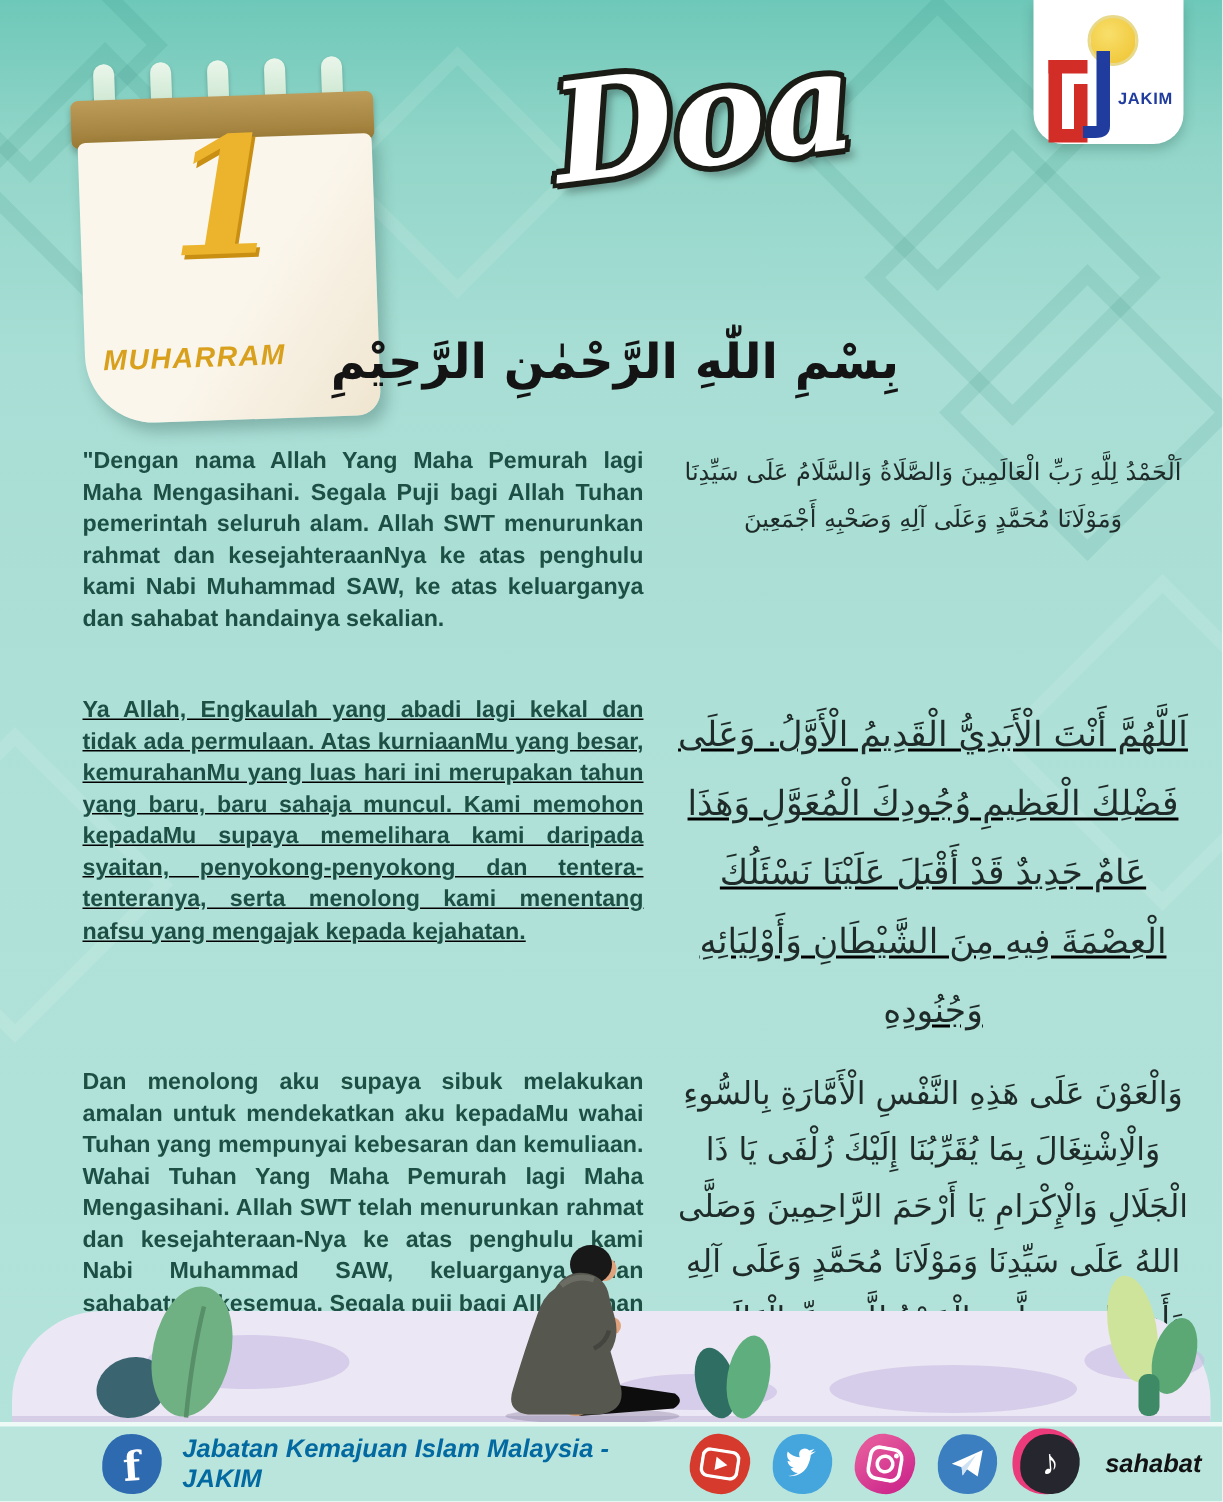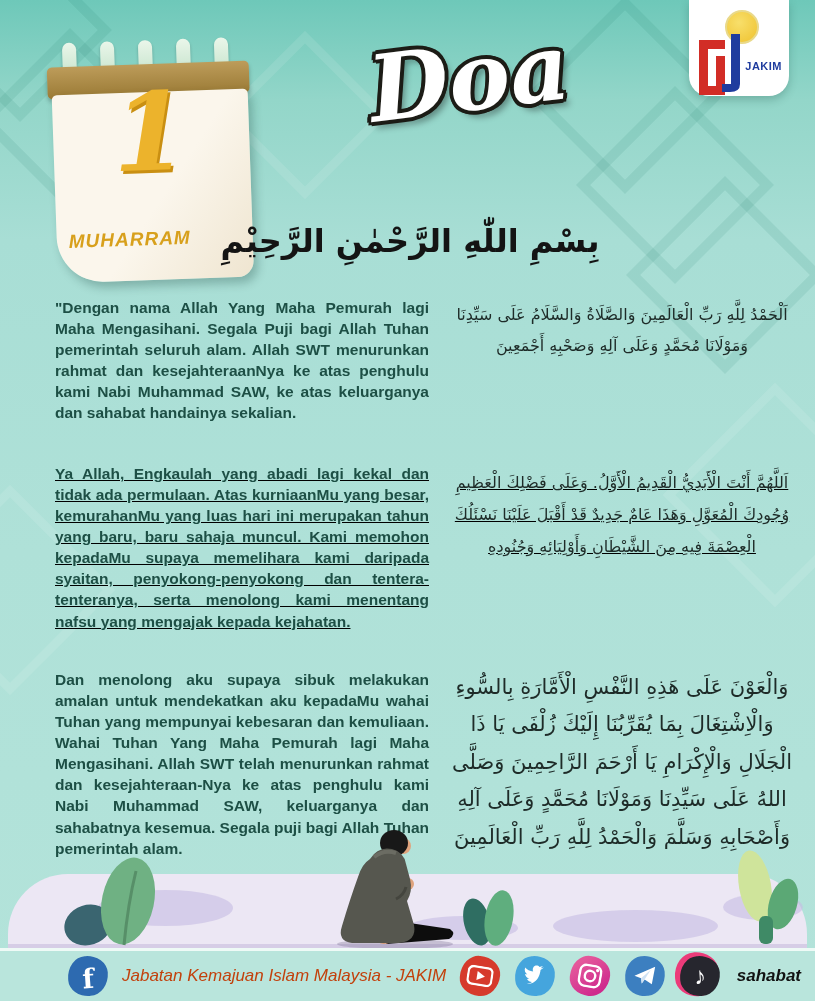--- a/index.html
+++ b/index.html
@@ -60,21 +60,21 @@
   .content { position:absolute; top:297px; left:55px; width:750px; }
   .row { display:grid; grid-template-columns:374px 1fr; column-gap:10px; }
   .row-1 { min-height:150px; margin-bottom:16px; }
   .row-2 { min-height:192px; margin-bottom:14px;text-decoration:underline; }
   .row-3 { min-height:212px; }
   .malay { font-size:15.5px; line-height:1.36; font-weight:bold; color:#1d4f45;
     text-align:justify; }
   .arabic { direction:rtl; text-align:center; font-family:"DejaVu Sans", sans-serif;
     color:#1e2b28; font-size:22px; line-height:1.92; padding:0 4px; }
   .arabic.ar-1 { font-size:16px; line-height:1.95; padding-top:2px; }
-  .arabic.ar-2 { font-size:16px; line-height:2.0; padding-top:4px; }
+  .arabic.ar-2 { font-size:23px; line-height:2.0; padding-top:4px; }
   .arabic.ar-3 { font-size:21px; line-height:1.78; }
 
   
   .ground { position:absolute; left:8px; right:8px; bottom:53px; height:74px;
     background:#ece7f4; border-radius:60px 60px 0 0; border-bottom:4px solid #d6cde6; }
   .spot { position:absolute; background:#c7bce2; opacity:.6; border-radius:50%; }
   .spot-1 { left:90px;  top:16px; width:135px; height:36px; }
   .spot-2 { left:400px; top:42px; width:110px; height:24px; }
   .spot-3 { left:545px; top:36px; width:165px; height:32px; }
   .spot-4 { left:715px; top:20px; width:80px;  height:26px; }
@@ -95,21 +95,21 @@
   .splash svg { transform:rotate(4deg); }
   .splash.facebook  { background:#2d6ab0; }
   .splash.youtube   { background:#d63a2c; transform:rotate(5deg); }
   .splash.twitter   { background:#45a5dd; }
   .splash.instagram { background:linear-gradient(140deg,#e4589b 20%,#cf2b8d 80%); transform:rotate(6deg); }
   .splash.telegram  { background:#3c7fc0; transform:rotate(-6deg); }
   .splash.tiktok    { background:#26262e; box-shadow:-3px -2px 0 2px #ec3b7a; }
   .fb-letter { color:#fff; font-family:"DejaVu Serif", serif; font-weight:bold; font-size:27px;
     line-height:1; margin-top:4px; }
   .tiktok-note { color:#fff; font-size:24px; font-weight:bold; }
-  .footer-label { font-style:italic; font-weight:normal; font-size:17px; color:#c2410c; }
+  .footer-label { font-style:italic; font-weight:bold; font-size:17px; color:#0369a1; }
   .footer-handle { font-style:italic; font-weight:bold; font-size:17px; color:#121212; margin-left:2px; }
 </style>
 </head>
 <body>
 
 <div class="poster">
 
   <svg class="bg-pattern" width="815" height="1001" viewBox="0 0 815 1001">
     <g fill="none" stroke="rgba(22,115,100,0.10)" stroke-width="10">
       <rect x="560" y="30" width="130" height="130" transform="rotate(45 625 95)"></rect>

